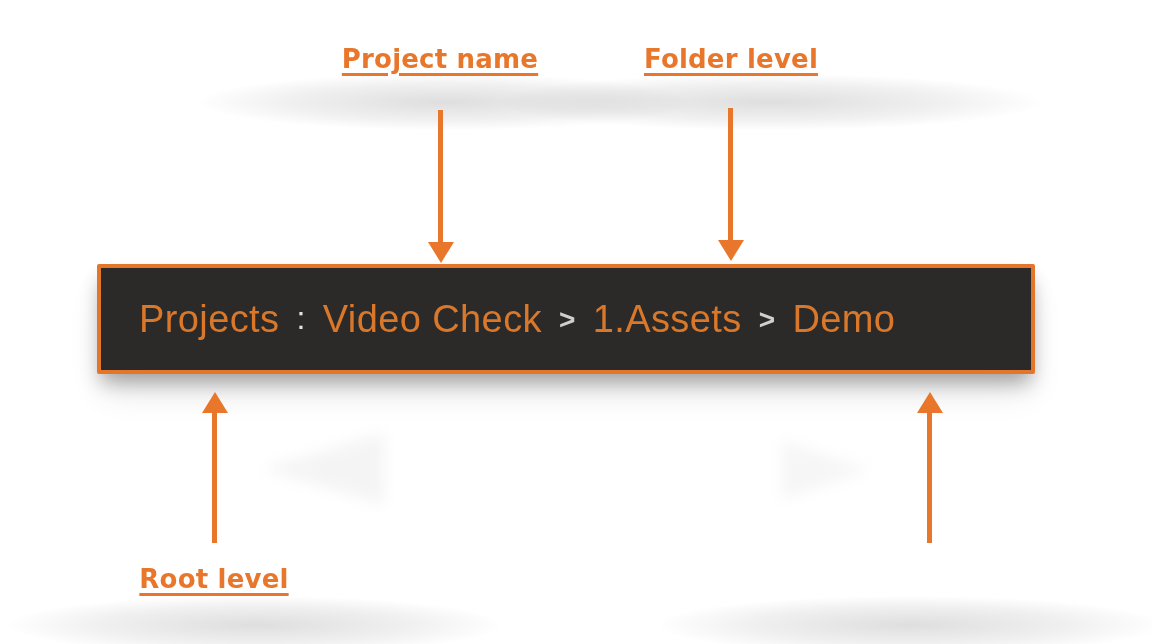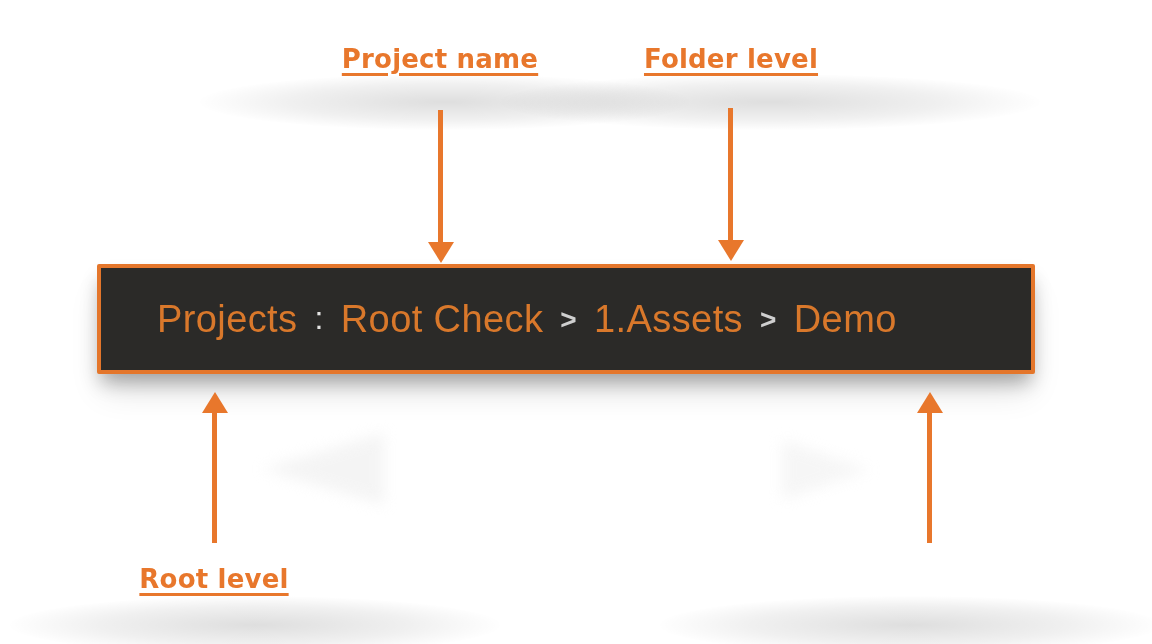--- a/index.html
+++ b/index.html
@@ -80,21 +80,21 @@
   .breadcrumb-bar {
     position: absolute;
     left: 97px; top: 264px;
     width: 938px; height: 110px;
     background: #2B2A28;
     border: 4px solid #E4762B;
     border-radius: 2px;
     box-shadow: 0 12px 18px -4px rgba(0,0,0,0.30), 0 22px 34px -6px rgba(0,0,0,0.12);
     display: flex;
     align-items: center;
-    padding-left: 56px;
+    padding-left: 38px;
     z-index: 4;
   }
   .breadcrumb-trail {
     display: flex;
     align-items: center;
     gap: 17px;
     font-family: "Liberation Sans", sans-serif;
     font-size: 38px;
     letter-spacing: 0.4px;
     white-space: nowrap;
@@ -136,21 +136,21 @@
   </div>
   <div class="arrow arrow-down arrow-folder">
     <div class="shaft"></div>
     <div class="head"></div>
   </div>
 
   <div class="breadcrumb-bar">
     <div class="breadcrumb-trail">
       <span class="crumb">Projects</span>
       <span class="sep-colon">:</span>
-      <span class="crumb">Root Check</span>
+      <span class="crumb">Video Check</span>
       <span class="sep-chevron">&gt;</span>
       <span class="crumb">1.Assets</span>
       <span class="sep-chevron">&gt;</span>
       <span class="crumb">Demo</span>
     </div>
   </div>
 
   <div class="arrow arrow-up arrow-root">
     <div class="head"></div>
     <div class="shaft"></div>

